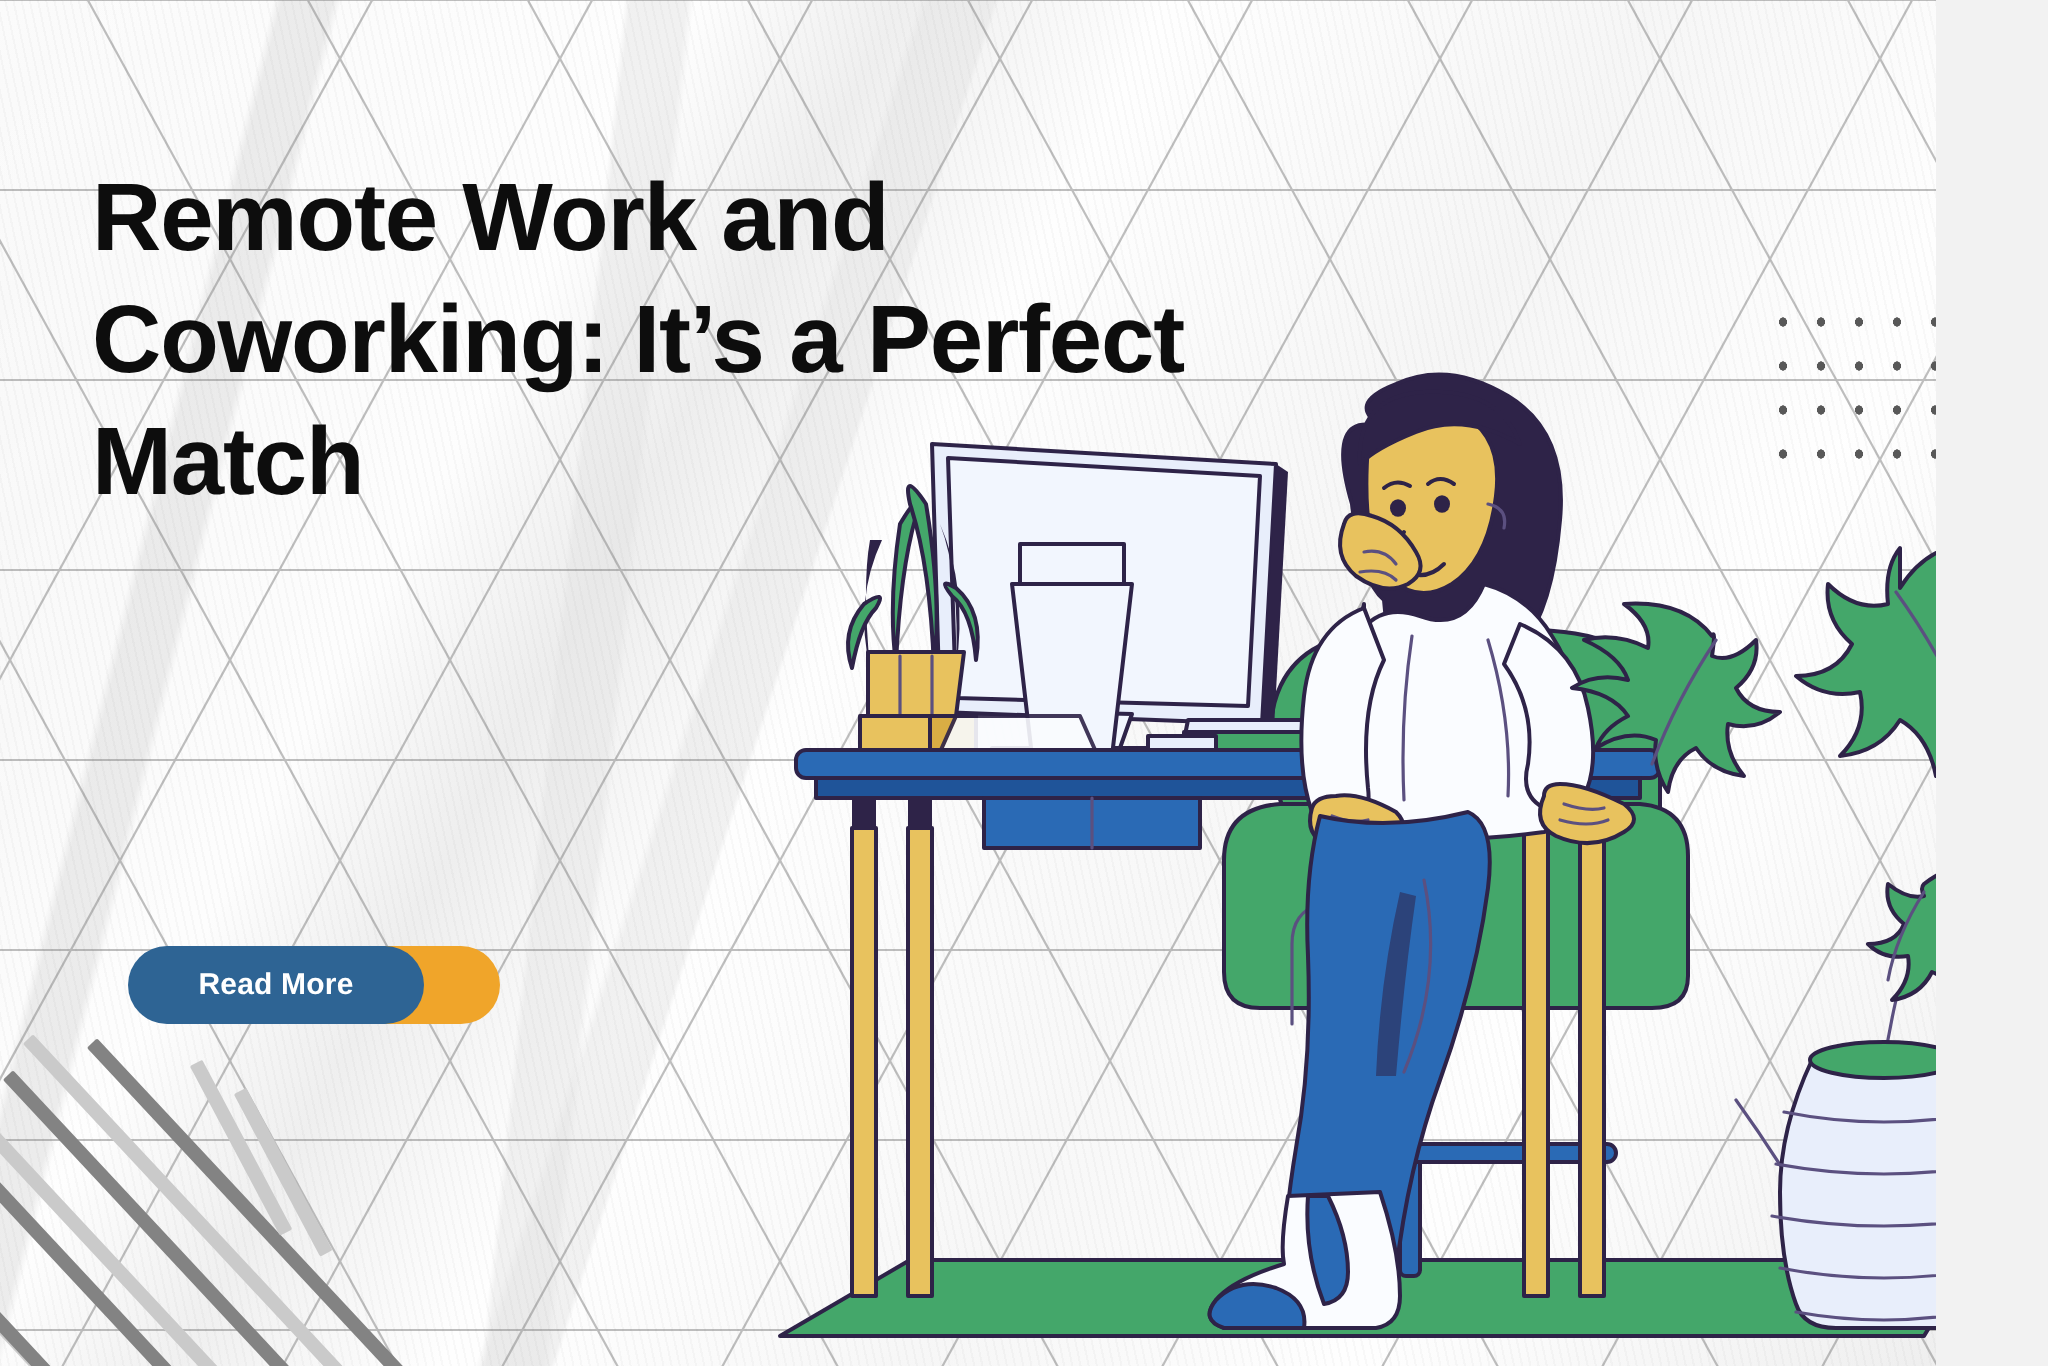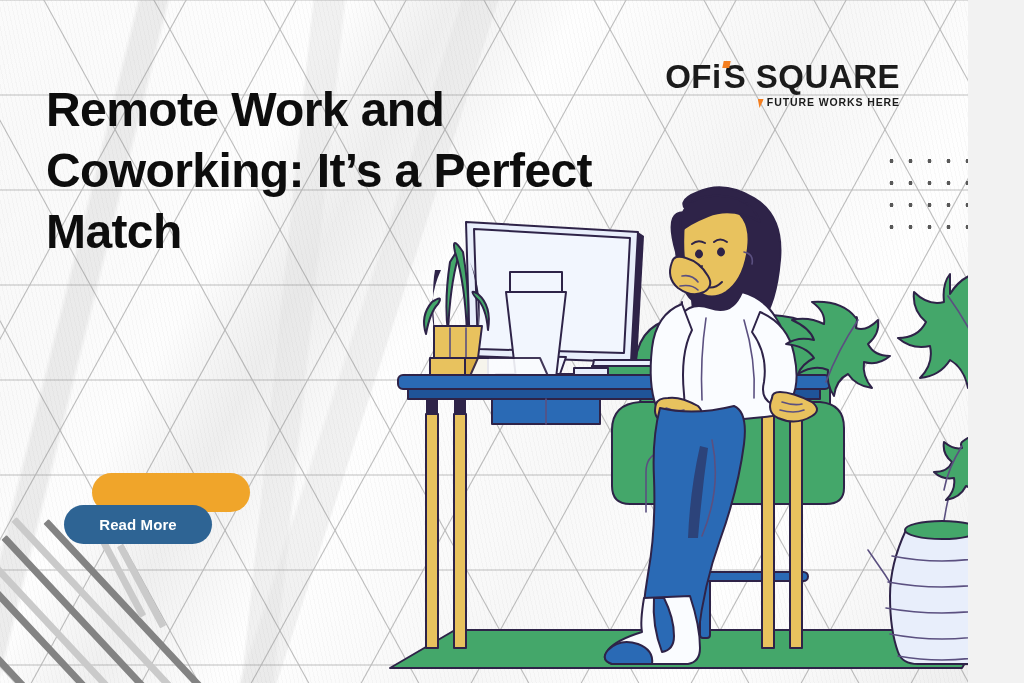--- a/index.html
+++ b/index.html
@@ -83,21 +83,20 @@
     position:absolute; left:28px; top:0; width:158px; height:39px;
     background:#f0a52a; border-radius:20px;
   }
   .cta-front {
     position:absolute; left:0; top:0; width:148px; height:39px;
     background:#2e6494; border-radius:20px;
     display:flex; align-items:center; justify-content:center;
     color:#ffffff; font-size:15px; font-weight:700; letter-spacing:.1px;
     cursor:pointer; border:none;
     font-family:"Liberation Sans", sans-serif;
-    margin-top:32px;
   }
   
   .illo { position:absolute; left:0; top:0; width:1024px; height:683px; pointer-events:none; }
 </style>
 </head>
 <body>
 
 <div id="banner">
 
   <div class="bg-swoosh"></div>
@@ -299,27 +298,19 @@
       <path class="lnt" d="M962 446 q-14 22 -18 44"></path>
 
       <path class="lt ln" d="M906 530 q-16 34 -16 66 q0 34 8 56 q4 12 20 12 l48 0 q16 0 20 -12 q8 -22 8 -56 q0 -32 -16 -66 Z"></path>
       <ellipse class="green ln" cx="942" cy="530" rx="37" ry="9"></ellipse>
       <path class="lnt" d="M892 556 q50 10 100 0 M888 582 q54 10 108 0 M886 608 q56 10 112 0 M890 634 q52 10 104 0 M898 656 q44 8 88 0"></path>
     </g>
   </svg>
 
   <h1 class="headline">Remote Work and Coworking: It’s a Perfect Match</h1>
 
-  <div class="logo">
-    <div class="logo-word">
-      <span>OF</span><span>i</span><span class="logo-dot"></span><span>S</span><span> SQUARE</span>
-    </div>
-    <div class="logo-tag">
-      <span class="tick"></span><span>FUTURE WORKS HERE</span>
-    </div>
-  </div>
 
   <div class="cta-wrap">
     <div class="cta-back"></div>
     <button class="cta-front">Read More</button>
   </div>
 
 </div>
 
 </body></html>

